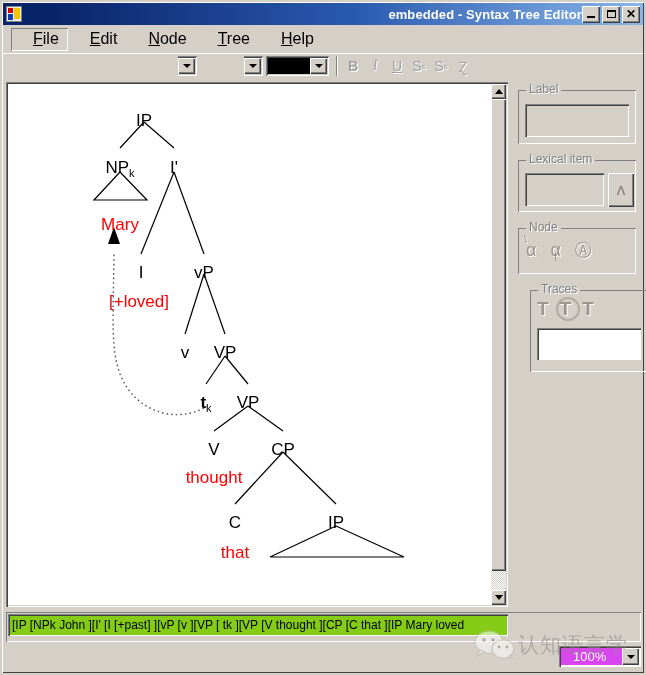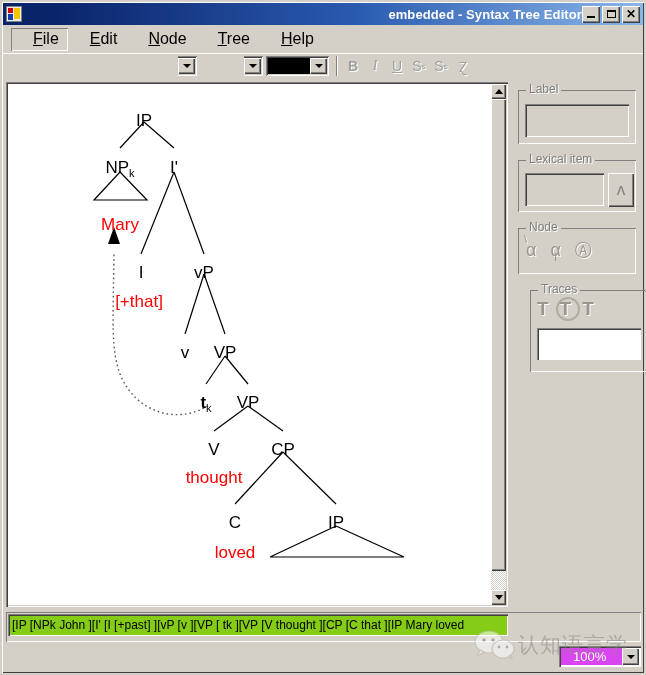--- a/index.html
+++ b/index.html
@@ -436,31 +436,31 @@
 
           <path d="M 200,322 C 170,340 128,330 112,290 C 103,265 105,240 106,170" stroke="#555555" stroke-width="1.4" fill="none" stroke-dasharray="1.6 3"></path>
           <polygon points="106,143 100,160 112,160" fill="#000000"></polygon>
         </svg>
 
         <div class="node" style="left:136px; top:28px;">IP</div>
         <div class="node" style="left:112px; top:75px;"><span>NP</span><sub>k</sub></div>
         <div class="node" style="left:166px; top:75px;">I'</div>
         <div class="node red" style="left:112px; top:132px;">Mary</div>
         <div class="node" style="left:133px; top:180px;">I</div>
-        <div class="node red" style="left:131px; top:209px;">[+that]</div>
+        <div class="node red" style="left:131px; top:209px;">[+loved]</div>
         <div class="node" style="left:196px; top:180px;">vP</div>
         <div class="node" style="left:177px; top:260px;">v</div>
         <div class="node" style="left:217px; top:260px;">VP</div>
         <div class="node" style="left:198px; top:310px;"><b>t</b><sub>k</sub></div>
         <div class="node" style="left:240px; top:310px;">VP</div>
         <div class="node" style="left:206px; top:357px;">V</div>
         <div class="node red" style="left:206px; top:385px;">thought</div>
         <div class="node" style="left:275px; top:357px;">CP</div>
         <div class="node" style="left:227px; top:430px;">C</div>
-        <div class="node red" style="left:227px; top:460px;">loved</div>
+        <div class="node red" style="left:227px; top:460px;">that</div>
         <div class="node" style="left:328px; top:430px;">IP</div>
       </div>
     </div>
 
     <div class="vscroll">
       <div class="sb-btn up"></div>
       <div class="sb-track">
         <div class="sb-thumb"></div>
       </div>
       <div class="sb-btn down sb-bottom"></div>

